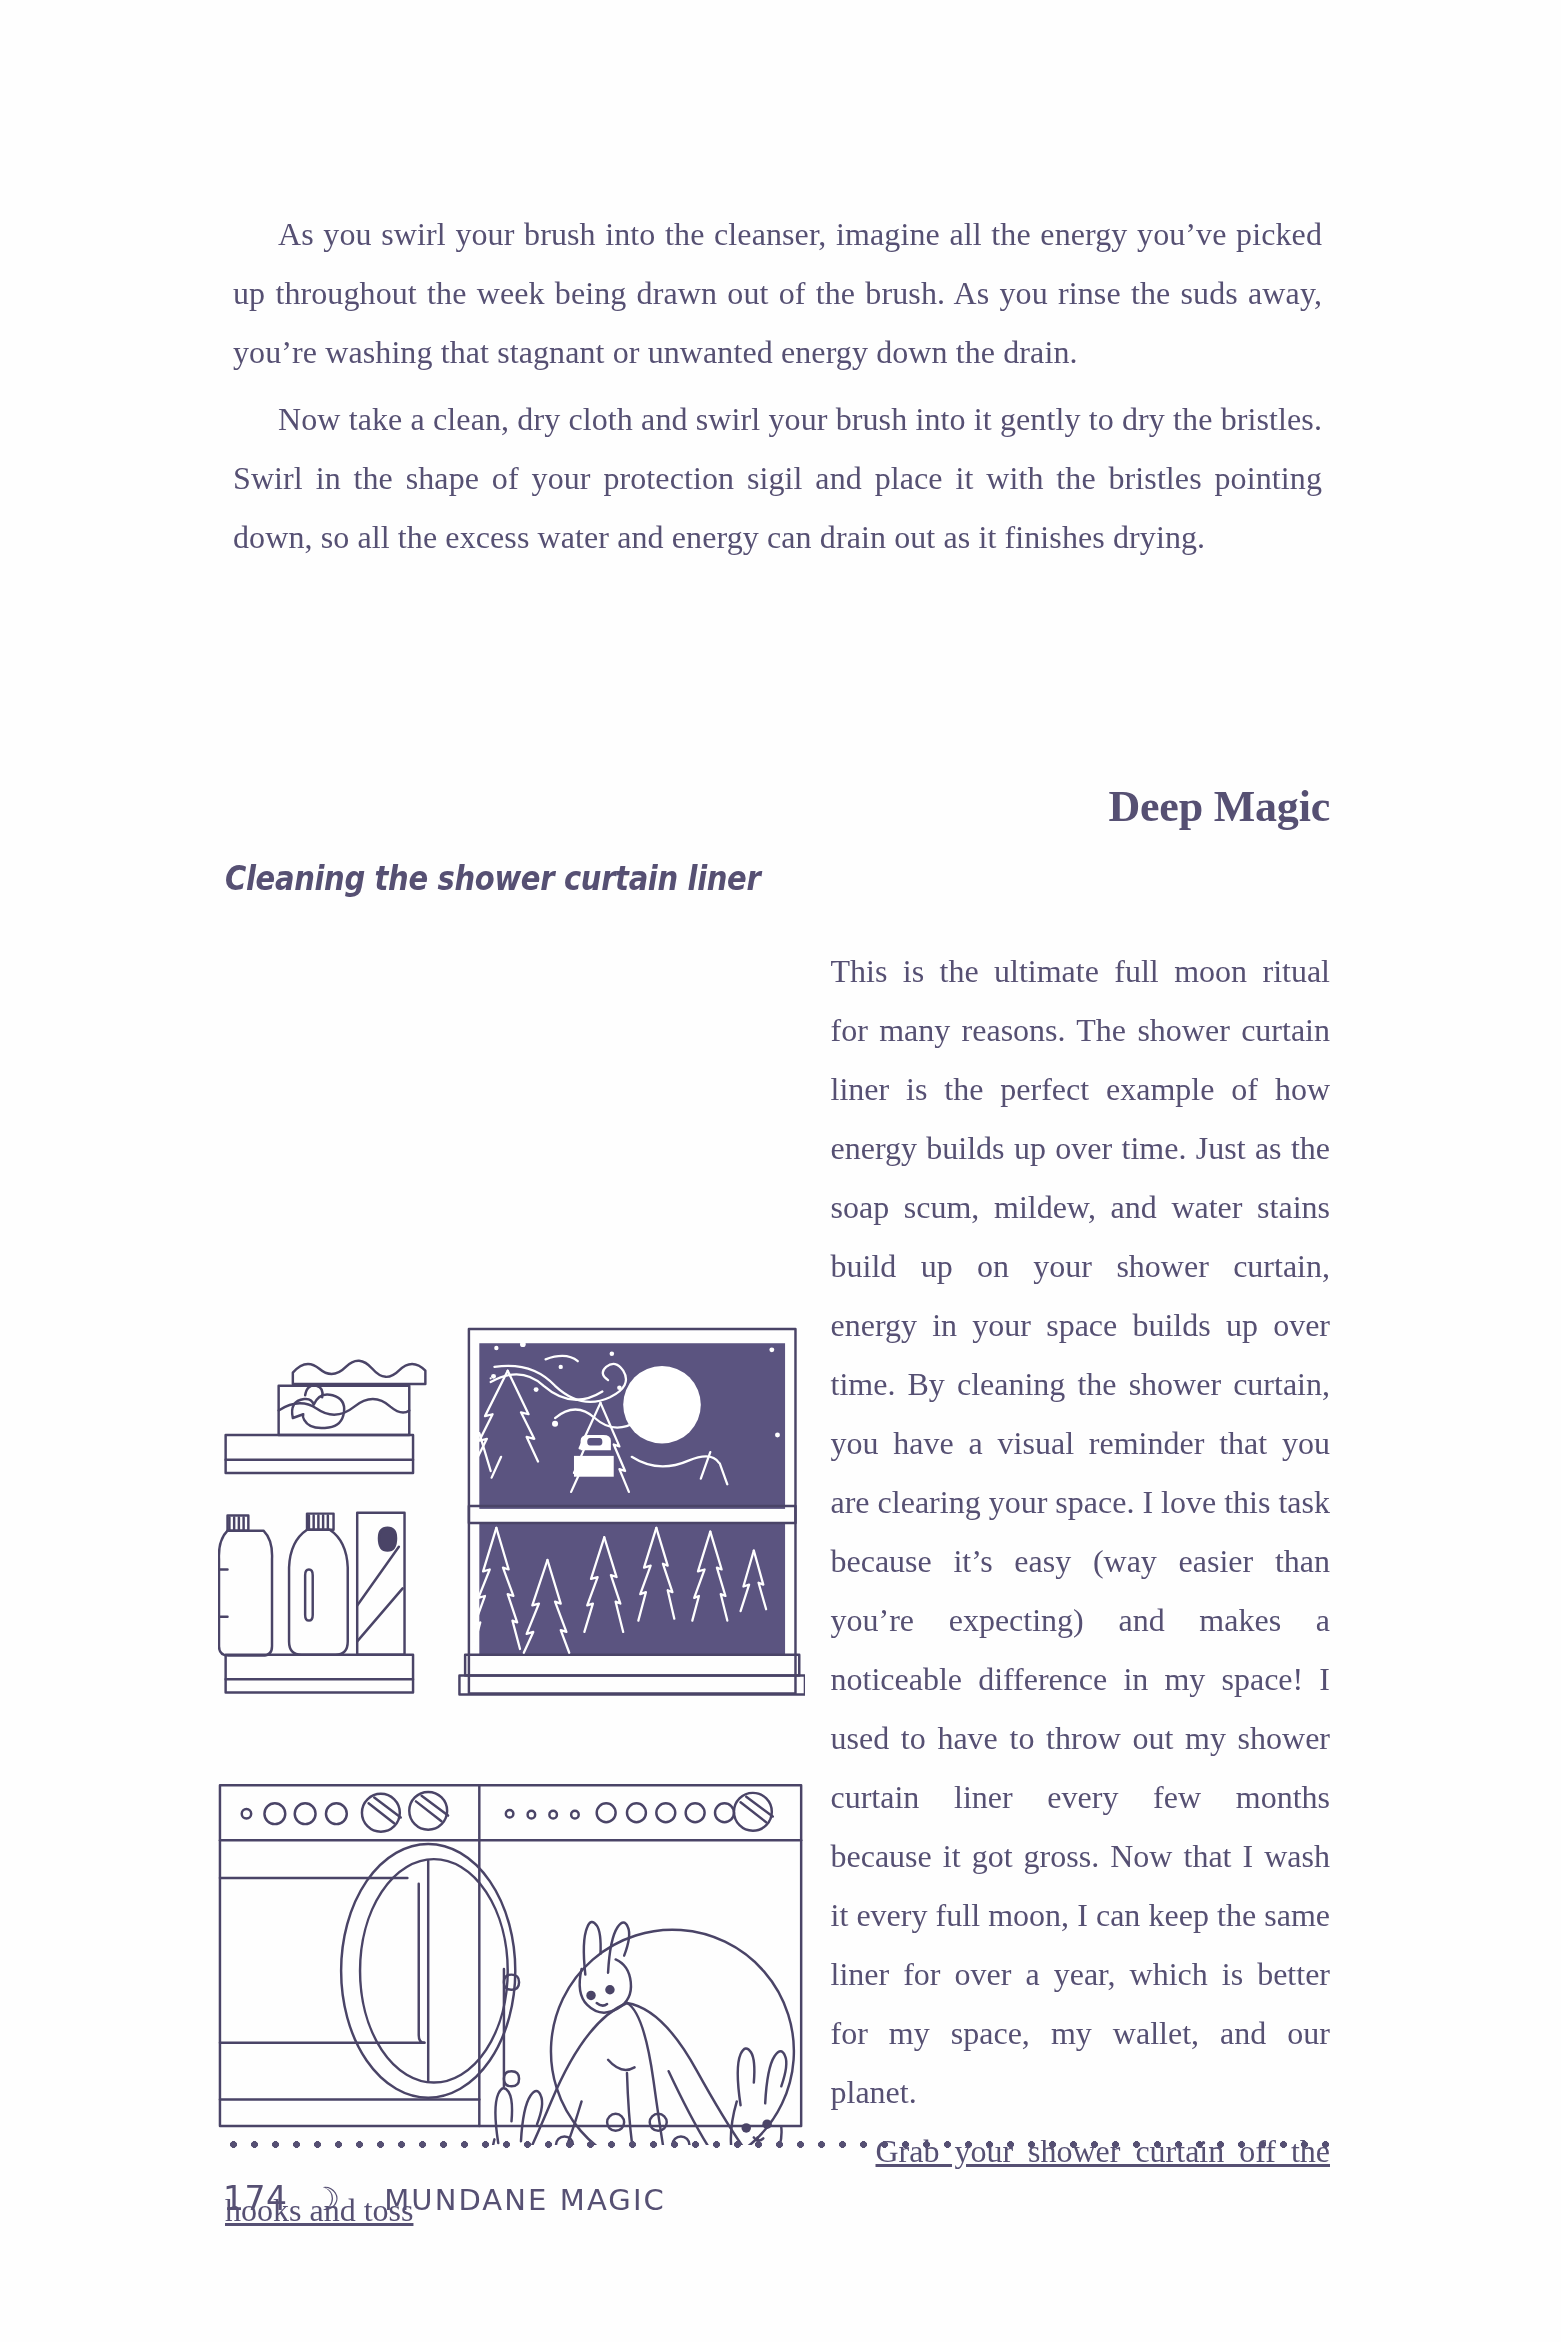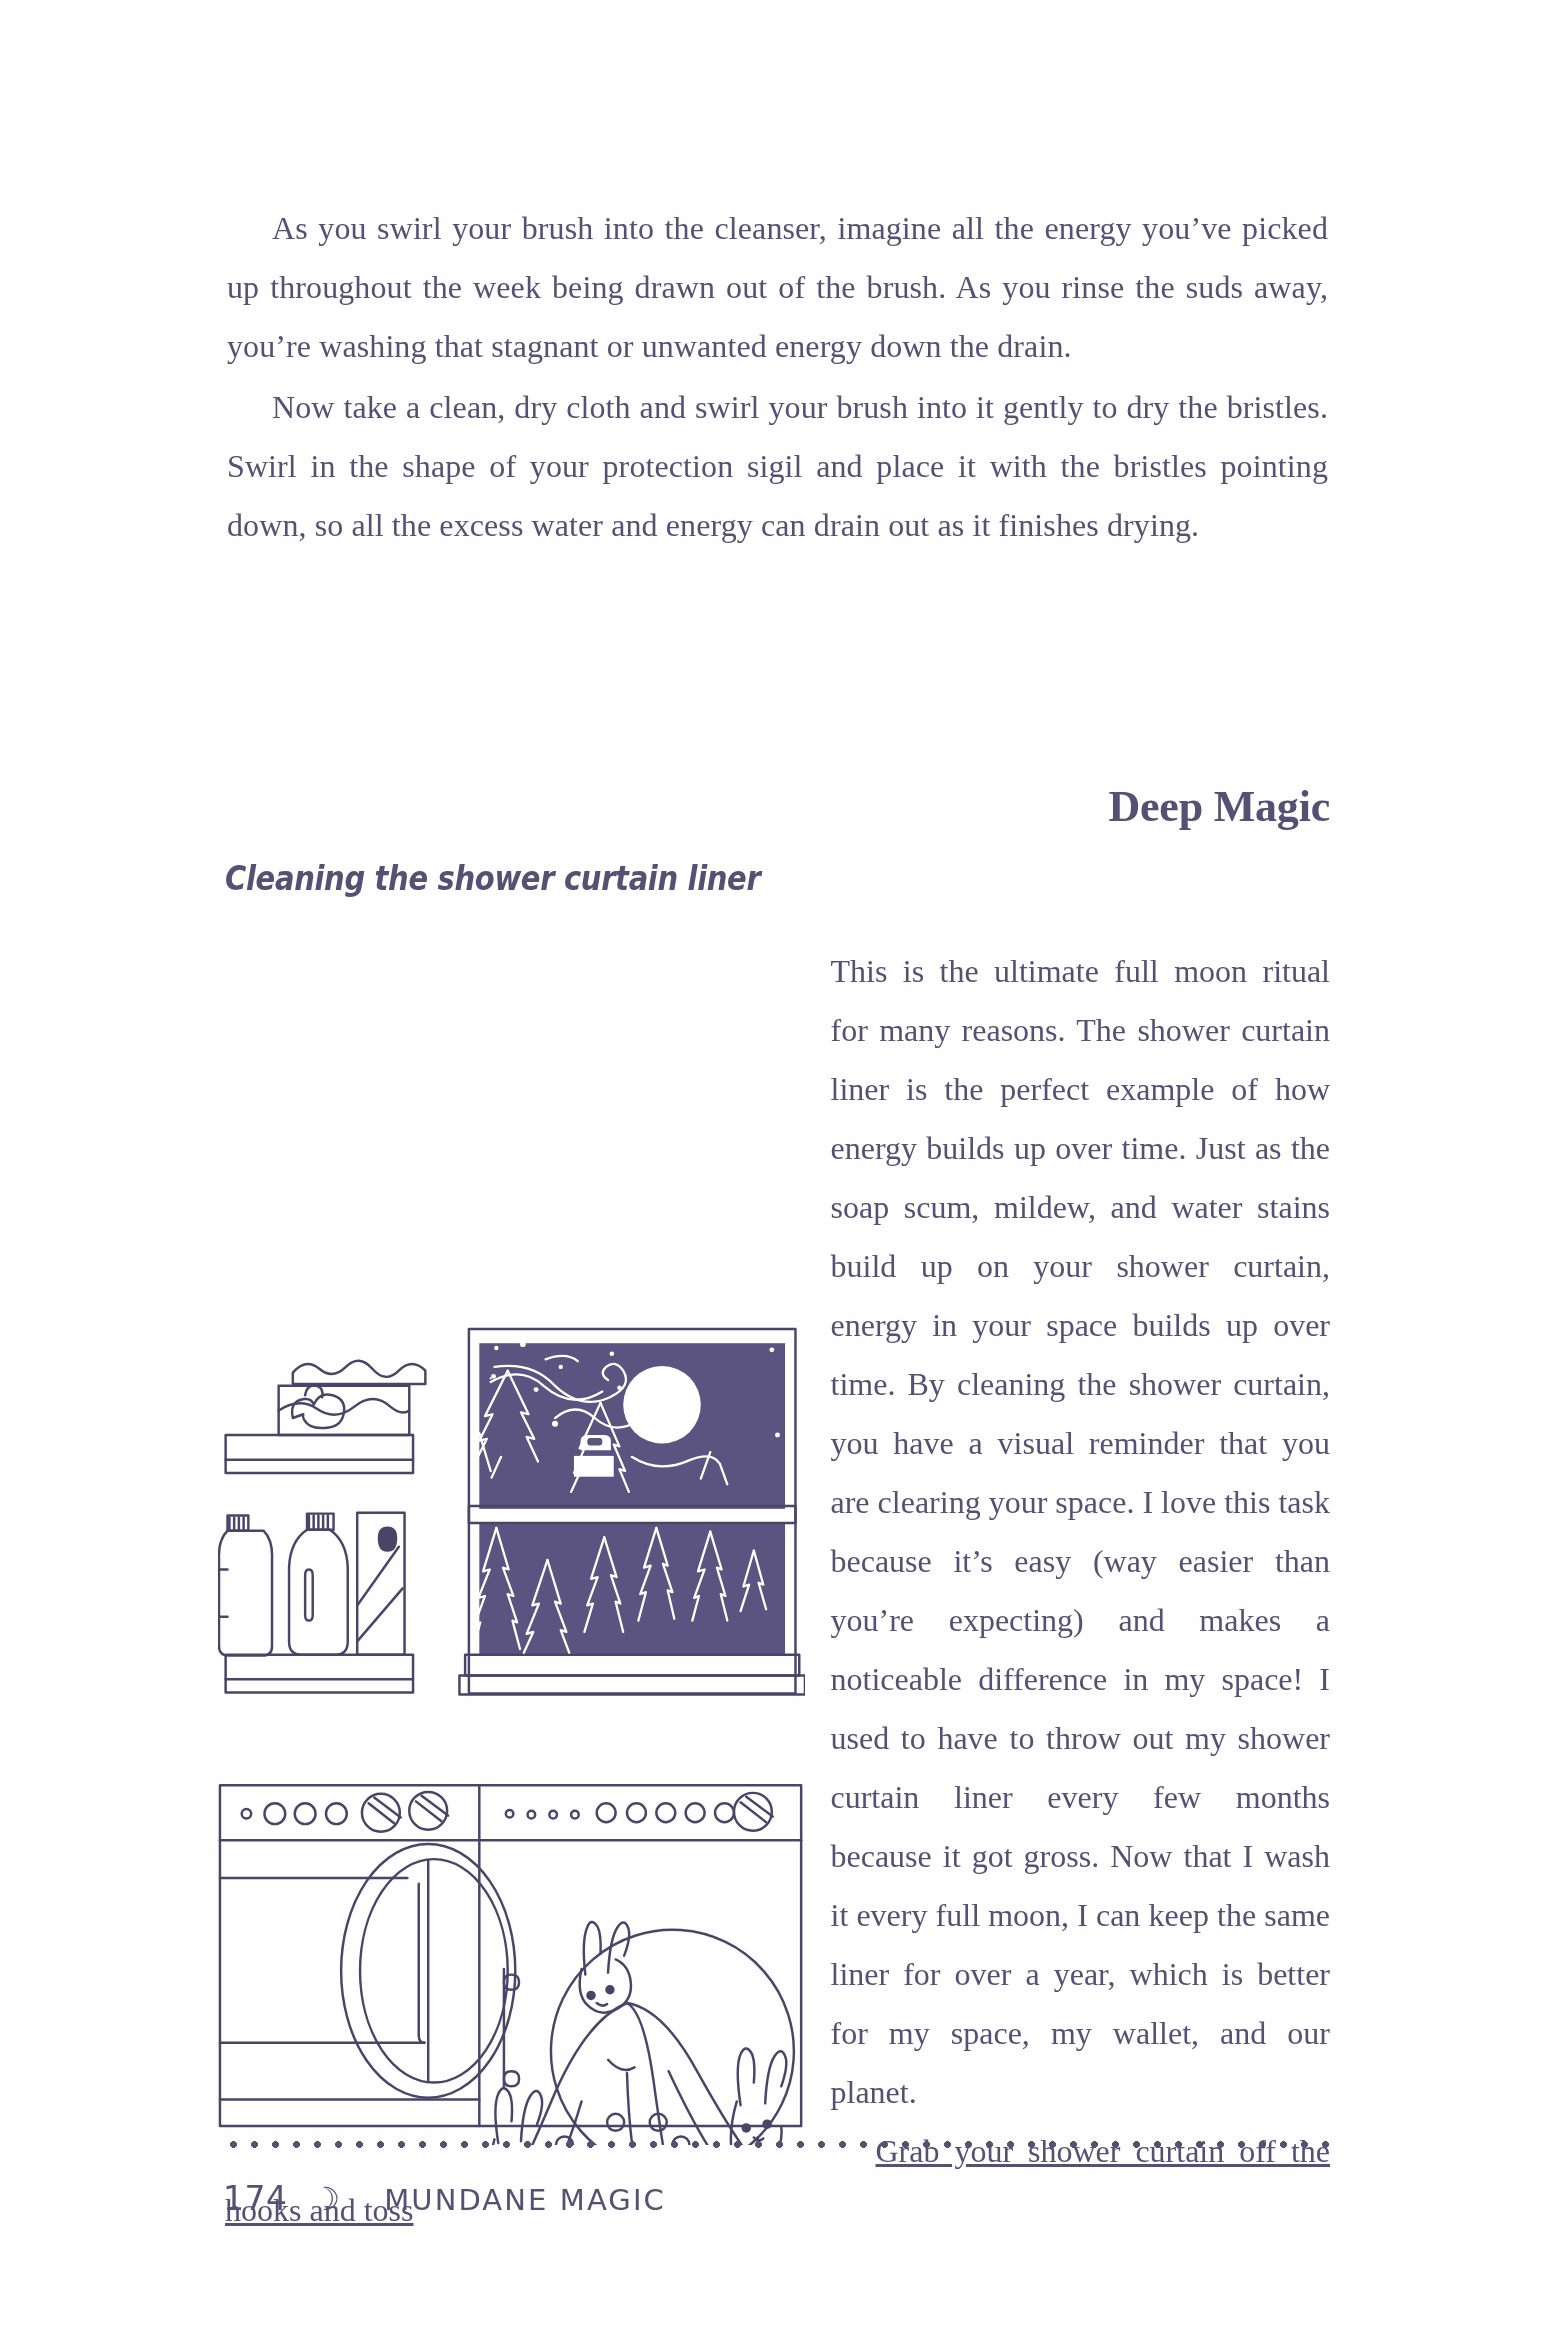--- a/index.html
+++ b/index.html
@@ -25,21 +25,21 @@
 
   
   .content {
     position: absolute;
     left: 225px;
     top: 197px;
     width: 1105px;
   }
 
   p.body-text {
-    margin: 2px;
+    margin: 8px;
     font-size: 32px;
     line-height: 59px;
     text-align: justify;
     text-justify: inter-word;
     letter-spacing: 0.1px;
     -webkit-hyphens: none;
     hyphens: none;
     color: #565073;
   }
   p.body-text.indent { text-indent: 45px; }

